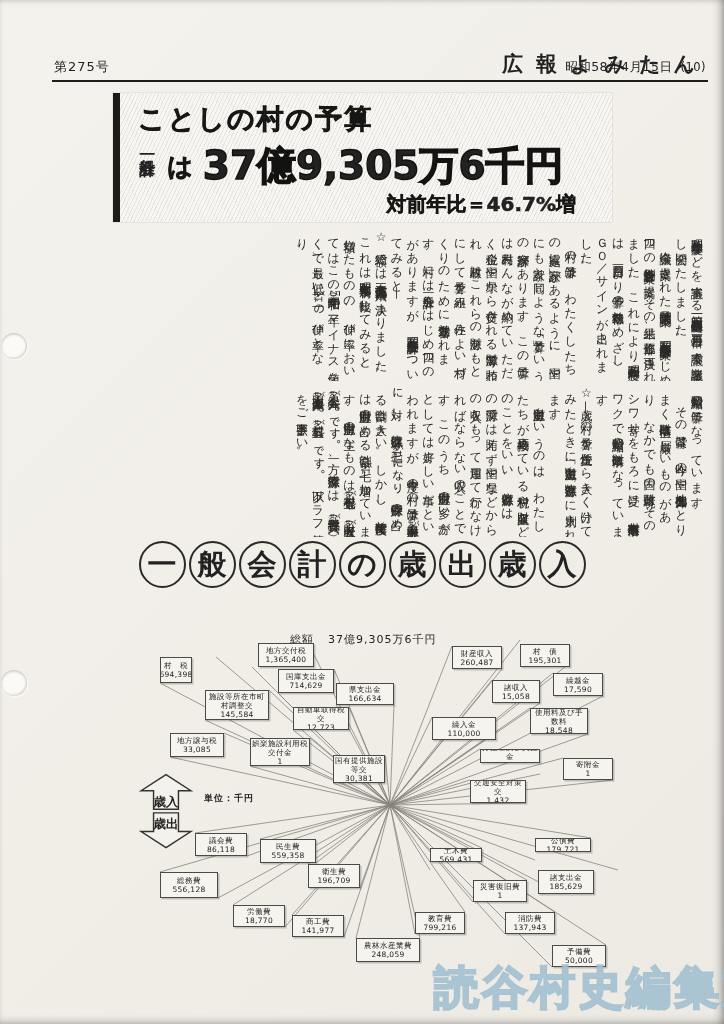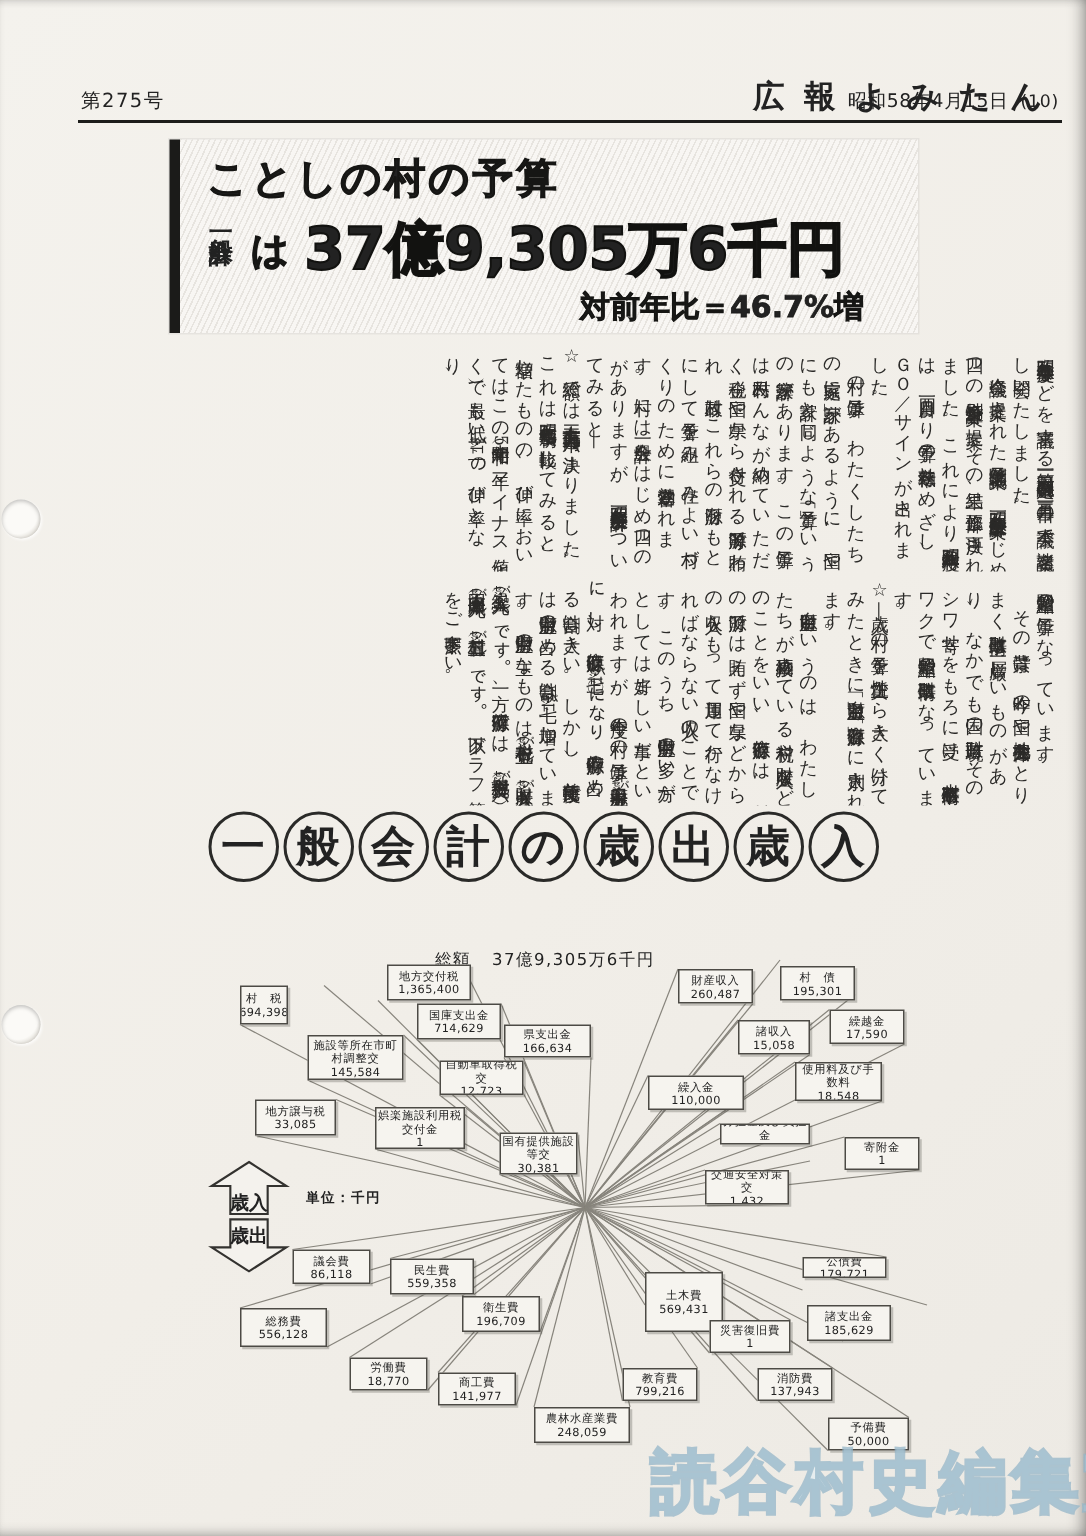--- a/index.html
+++ b/index.html
@@ -307,21 +307,21 @@
         <span class="val">799,216</span>
       </div>
     <div class="dg-box" style="left:483px;top:284px;width:50px;height:22px">
         <span class="lbl">消防費</span>
         <span class="val">137,943</span>
       </div>
     <div class="dg-box" style="left:530px;top:317px;width:54px;height:22px">
         <span class="lbl">予備費</span>
         <span class="val">50,000</span>
       </div>
-    <div class="dg-box" style="left:408px;top:220px;width:52px;height:40px">
+    <div class="dg-box" style="left:408px;top:220px;width:52px;height:14px">
         <span class="lbl">土木費</span>
         <span class="val">569,431</span>
       </div>
     <div class="dg-box" style="left:451px;top:252px;width:54px;height:22px">
         <span class="lbl">災害復旧費</span>
         <span class="val">1</span>
       </div>
     <div class="dg-box" style="left:513px;top:210px;width:56px;height:14px">
         <span class="lbl">公債費</span>
         <span class="val">179,721</span>

